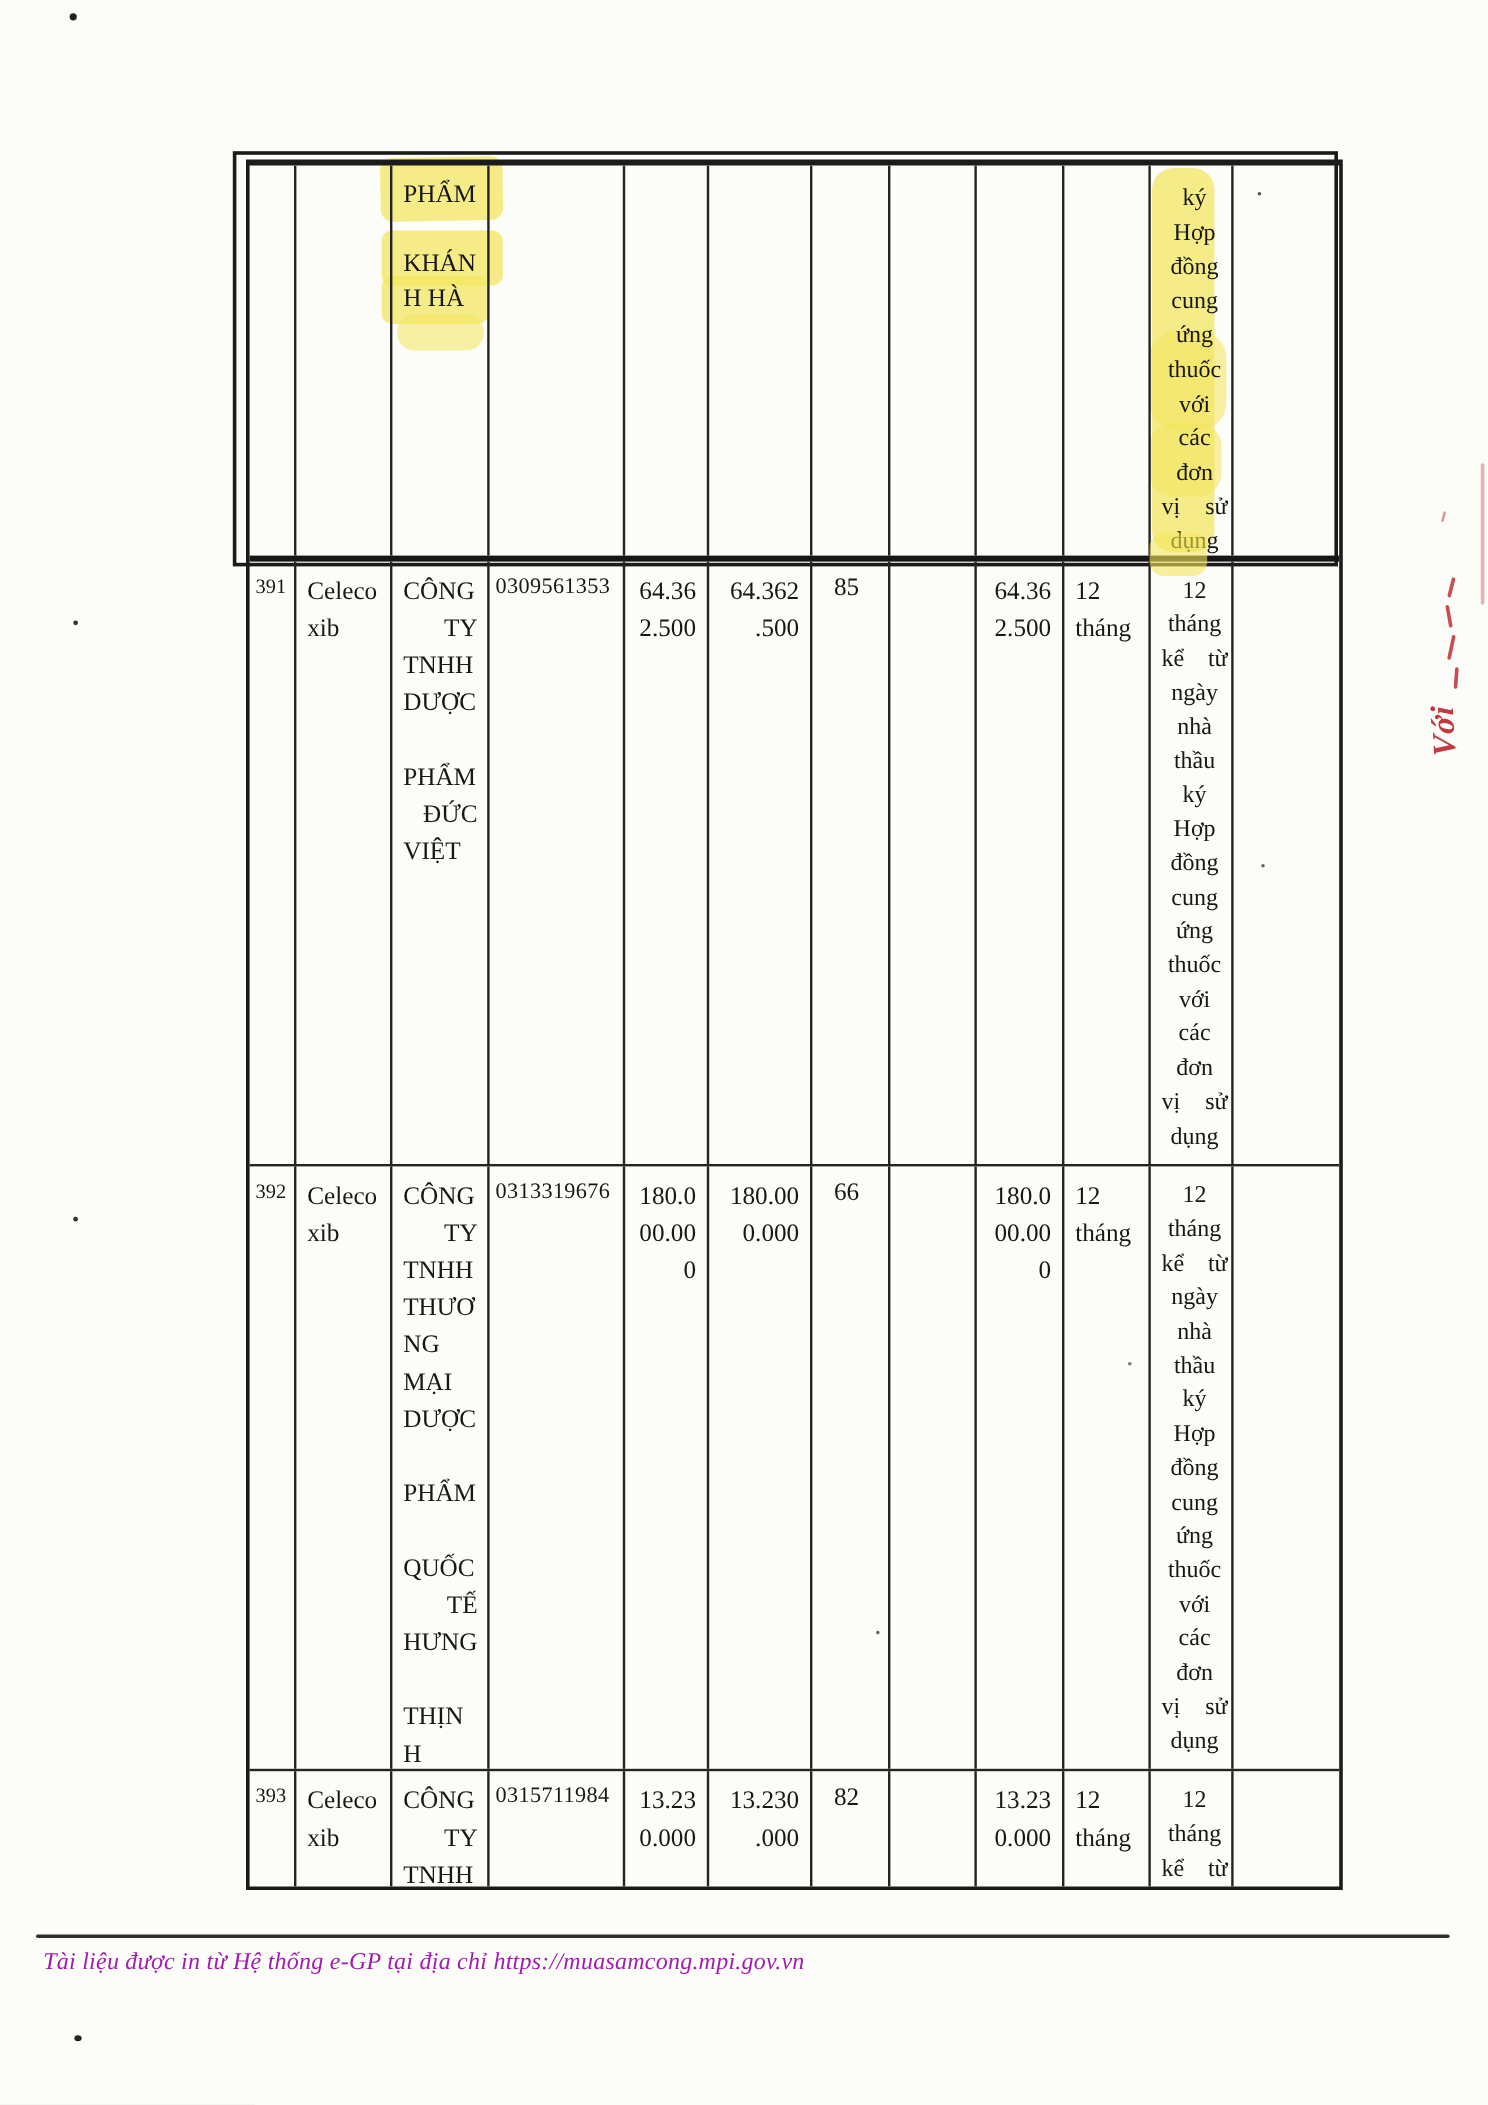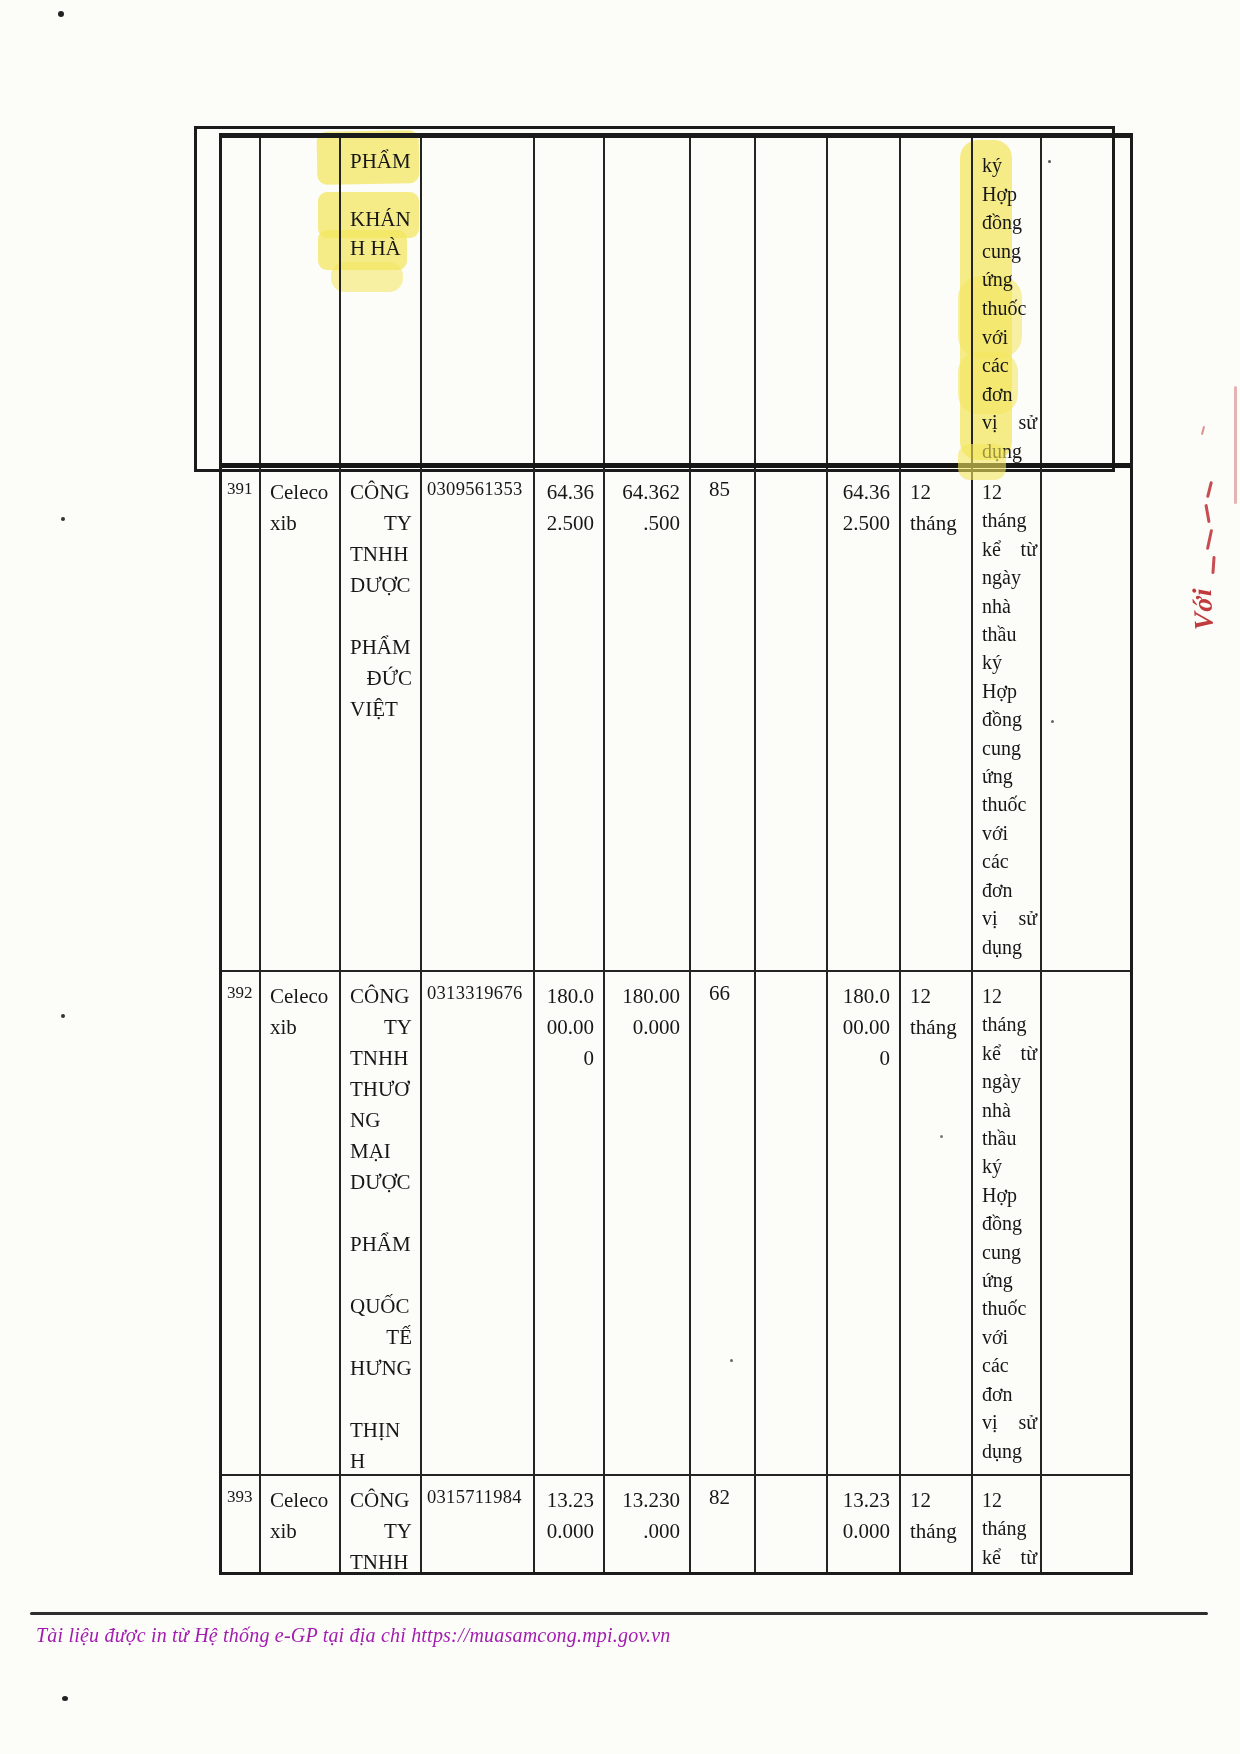--- a/index.html
+++ b/index.html
@@ -11,21 +11,21 @@
   
   .hl{ position:absolute; background:rgba(243,230,92,0.72); z-index:1; }
   .hl.soft{ background:rgba(243,230,92,0.55); }
   .hl.over{ z-index:3; background:rgba(243,230,92,0.60); }
   
   .cont-frame{
     position:absolute; left:194px; top:126px; width:921px; height:346px;
     border:3px solid #1b1b1b; box-sizing:border-box; z-index:2; pointer-events:none;
   }
   .tbl{
-    position:absolute; left:219px; top:133px; width:914px; height:1442px;
+    position:absolute; left:205px; top:133px; width:914px; height:1442px;
     border:3px solid #1b1b1b; border-top-width:5px; box-sizing:border-box;
     z-index:2; background:transparent;
   }
   .row{
     display:grid; box-sizing:border-box;
     grid-template-columns:39px 80px 81px 113px 70px 86px 65px 72px 73px 72px 69px 76px;
     border-bottom:2px solid #242424;
   }
   .row.cont{ height:330px; border-bottom:5px solid #161616; }
   .row.r391{ height:504px; }
@@ -37,21 +37,21 @@
   }
   .cell:last-child{ border-right:none; }
   
   .c-stt{ padding:9px 0 0 5px; font-size:17px; line-height:24px; }
   .c-drug{ padding:9px 2px 0 9px; font-size:21px; line-height:31px; }
   .c-comp{ padding:9px 8px 0 9px; font-size:21px; line-height:31px; }
   .c-tax{ padding:11px 0 0 5px; font-size:18.5px; letter-spacing:.3px; }
   .c-num{ padding:9px 9px 0 2px; font-size:21px; line-height:31px; text-align:right; }
   .c-score{ padding:9px 6px 0 0; font-size:21px; text-align:center; }
   .c-dur{ padding:9px 0 0 9px; font-size:21px; line-height:31px; }
-  .c-note{ padding:10px 3px 0 9px; font-size:20px; line-height:28.4px; }
+  .c-note{ padding:10px 3px 0 9px; font-size:20px; line-height:28.4px;text-align:center; }
   .cont .c-comp{ padding-top:9px; line-height:29px; }
   .cont .c-note{ padding-top:13px; line-height:28.6px; }
   .ln{ min-height:1em; }
   .ln span{ display:inline-block; }
   .red-word{
     position:absolute; left:1176px; top:588px; width:54px; height:70px; z-index:4;
   }
   .red-word > span{
     display:block; transform:rotate(-93deg) skewX(-4deg); transform-origin:50% 50%;
     color:#c03a3e; font-size:27px; font-style:italic; font-weight:600; letter-spacing:1px;

